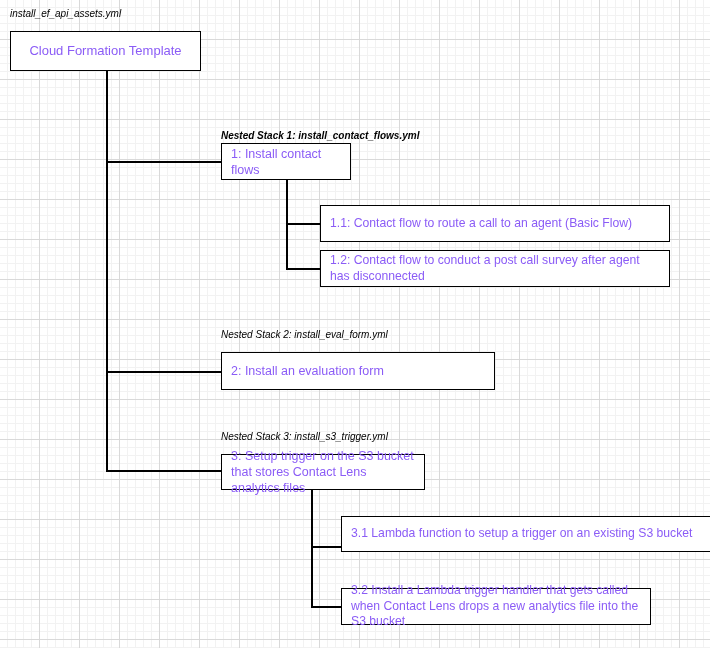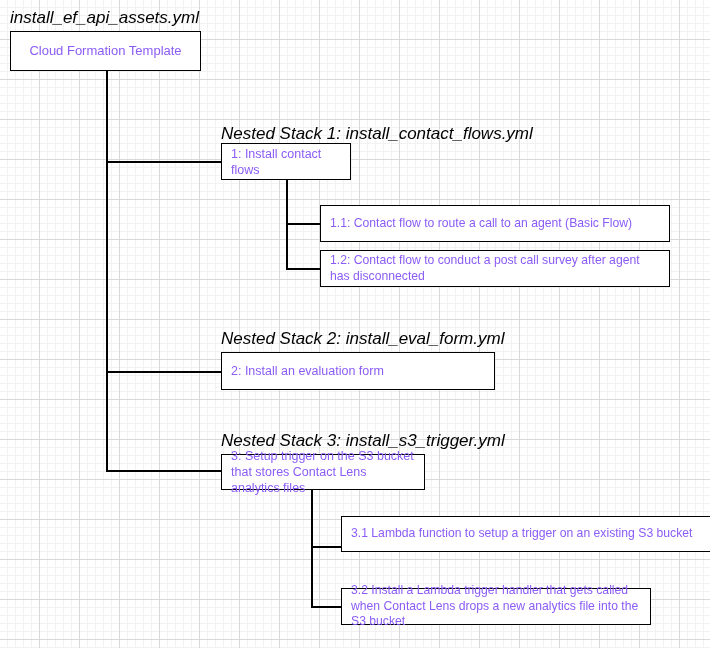--- a/index.html
+++ b/index.html
@@ -65,21 +65,21 @@
   }
 
   .leaf-node .txt {
     font-size: 12.2px;
     font-weight: normal;
   }
 
   
   .file-label {
     position: absolute;
-    font-size: 17px;
+    font-size: 10px;
     font-style: italic;
     color: #000000;
     white-space: nowrap;
     z-index: 3;
   }
 
   
   .conn {
     position: absolute;
     background: #000000;
@@ -94,21 +94,21 @@
 <div id="canvas">
 
   <div class="file-label" style="left:10px; top:8px;">install_ef_api_assets.yml</div>
 
   <div class="node root-node" style="left:10px; top:31px; width:191px; height:40px;">
     <span class="txt">Cloud Formation Template</span>
   </div>
 
   <div class="conn v" style="left:106px; top:71px; height:400px;"></div>
 
-  <div class="file-label" style="left:221px; top:124px;">Nested Stack 1: install_contact_flows.yml</div>
+  <div class="file-label" style="left:221px; top:130px;font-weight:bold;">Nested Stack 1: install_contact_flows.yml</div>
 
   <div class="conn h" style="left:106px; top:161px; width:116px;"></div>
 
   <div class="node stack-node" style="left:221px; top:143px; width:130px; height:37px;">
     <span class="txt">1: Install contact flows</span>
   </div>
 
   <div class="conn v" style="left:286px; top:180px; height:89px;"></div>
 
   <div class="conn h" style="left:286px; top:223px; width:36px;"></div>

